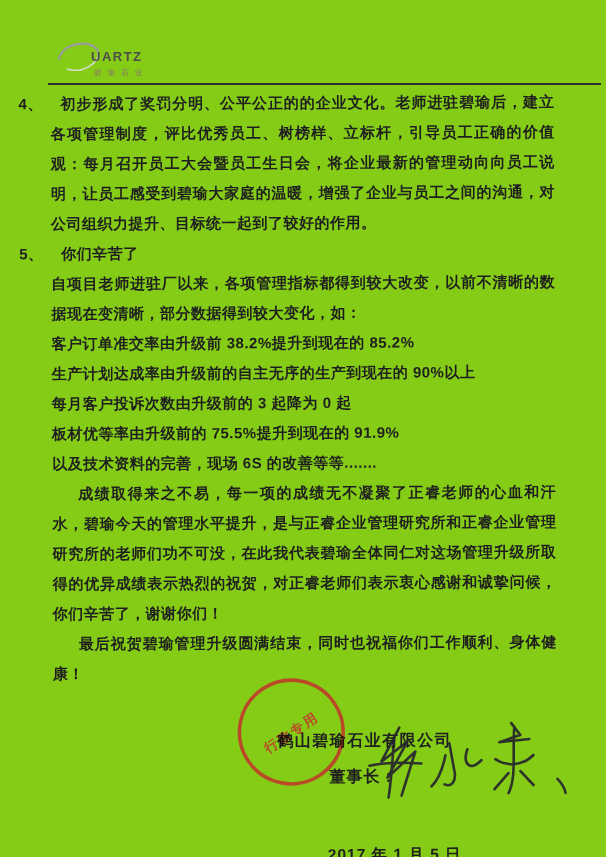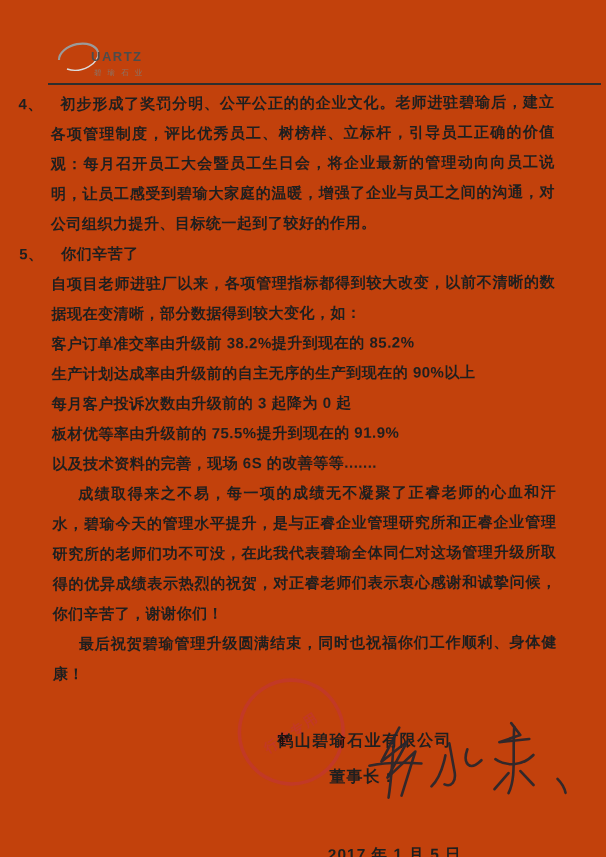--- a/index.html
+++ b/index.html
@@ -1,18 +1,18 @@
 <!DOCTYPE html>
 <html lang="zh"><head>
 <meta charset="utf-8">
 <style>
   html,body{margin:0;padding:0;background:#e9e9e9;}
   .page{
     position:relative;width:606px;height:857px;margin:0 auto;
-    background:#c2410c;overflow:hidden;
+    background:#84cc16;overflow:hidden;
     font-family:"Liberation Sans", sans-serif;
     color:#1f1f1f;
   }
   
   .logo{position:absolute;left:55px;top:38px;width:120px;height:46px;}
   
   .rule{position:absolute;left:48px;right:5px;top:83px;height:0;
         border-top:2px solid #2e2e2e;}
   
   .content{

